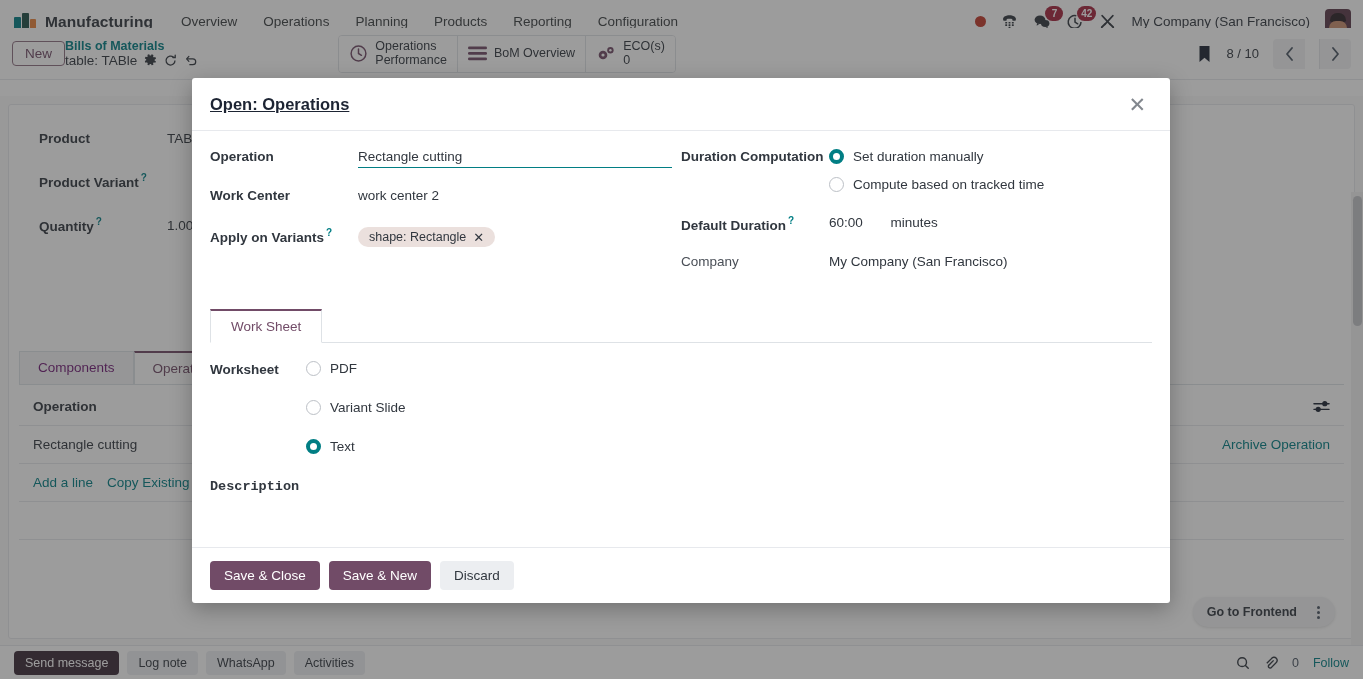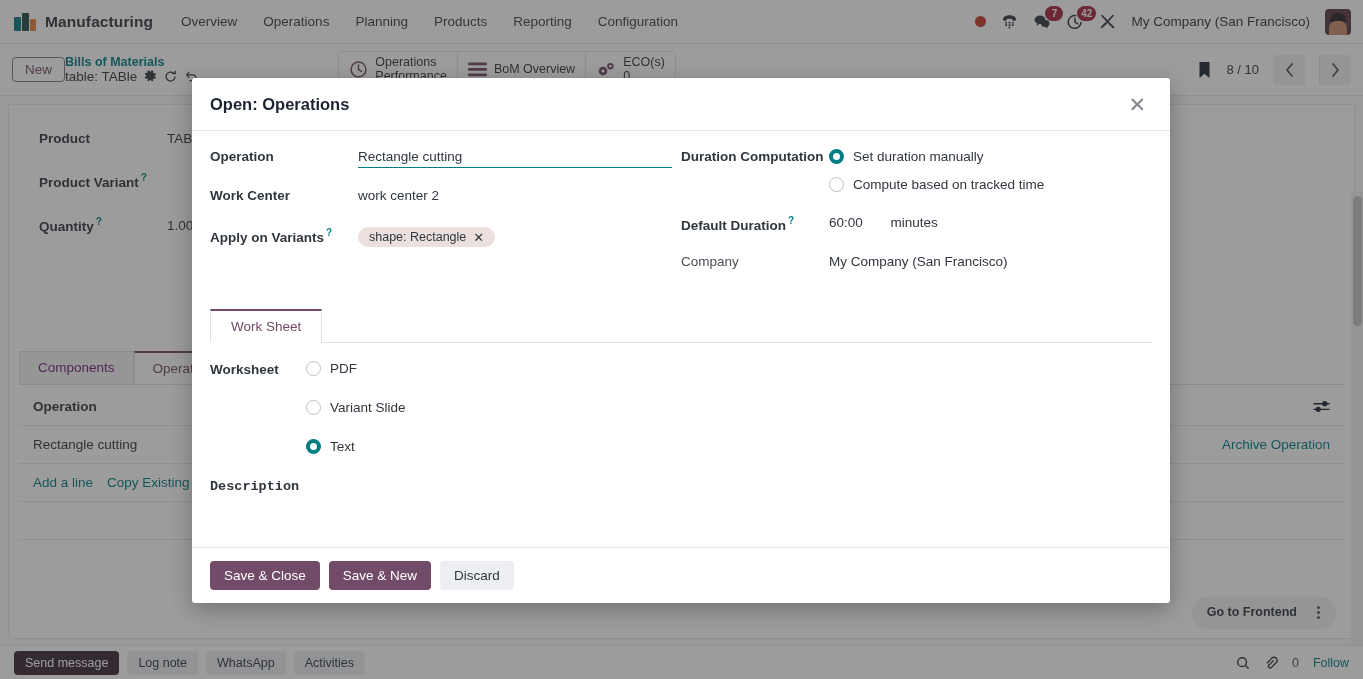--- a/index.html
+++ b/index.html
@@ -45,21 +45,21 @@
     content:""; position:absolute; left:5px; top:4px; width:16px; height:9px;
     background:#2b2026; border-radius:8px 8px 2px 2px;
   }
   .avatar::after{
     content:""; position:absolute; left:4px; top:12px; width:18px; height:14px;
     background:#c98f6e; border-radius:7px 7px 0 0;
   }
 
   
   .ctrl {
-    position: absolute; top: 44px; left: 0; right: 0; height: 52px;
+    position: absolute; top: 28px; left: 0; right: 0; height: 52px;
     background: #fff; display: flex; align-items: center; padding: 0 12px;
     border-bottom: 1px solid #e7e9ed;
   }
   .btn-new {
     border: 1px solid #8f7182; color: #714b67; background: #fff; border-radius: 4px;
     font-size: 13.5px; padding: 4px 12px; cursor: pointer; font-family: inherit;
   }
   .breadcrumb { line-height: 1.15; }
   .bc-top { font-size: 12.5px; color: #017e84; font-weight: 600; cursor: pointer; }
   .bc-bot { font-size: 13.5px; color: #31373f; display: flex; align-items: center; gap: 7px; }
@@ -126,21 +126,21 @@
   
   .modal {
     position: absolute; left: 192px; top: 78px; width: 978px; height: 525px;
     background: #fff; border-radius: 3px; box-shadow: 0 6px 22px rgba(0,0,0,.28);
     display: flex; flex-direction: column;
   }
   .modal-header {
     height: 53px; display: flex; align-items: center; padding: 0 18px;
     border-bottom: 1px solid #e7e9ed; flex: 0 0 auto;
   }
-  .modal-title { font-size: 16.5px; font-weight: 700; color: #1d2433; }
+  .modal-title { font-size: 16.5px; font-weight: 700; color: #1d2433; text-decoration: underline; }
   .modal-close {
     margin-left: auto; background: none; border: none; cursor: pointer; font-size: 21px;
     color: #82878e; line-height: 1; padding: 4px 6px; font-family: inherit;
   }
   .modal-body { flex: 1 1 auto; padding: 16px 18px 0 18px; overflow: hidden; position: relative; }
 
   .cols { display: flex; }
   .col { width: 50%; }
   .row { display: flex; align-items: flex-start; margin-bottom: 15px; min-height: 24px; }
   .row .label { font-size: 13.5px; color: #31373f; font-weight: 700; width: 148px; flex: 0 0 148px; padding-top: 2px; }

